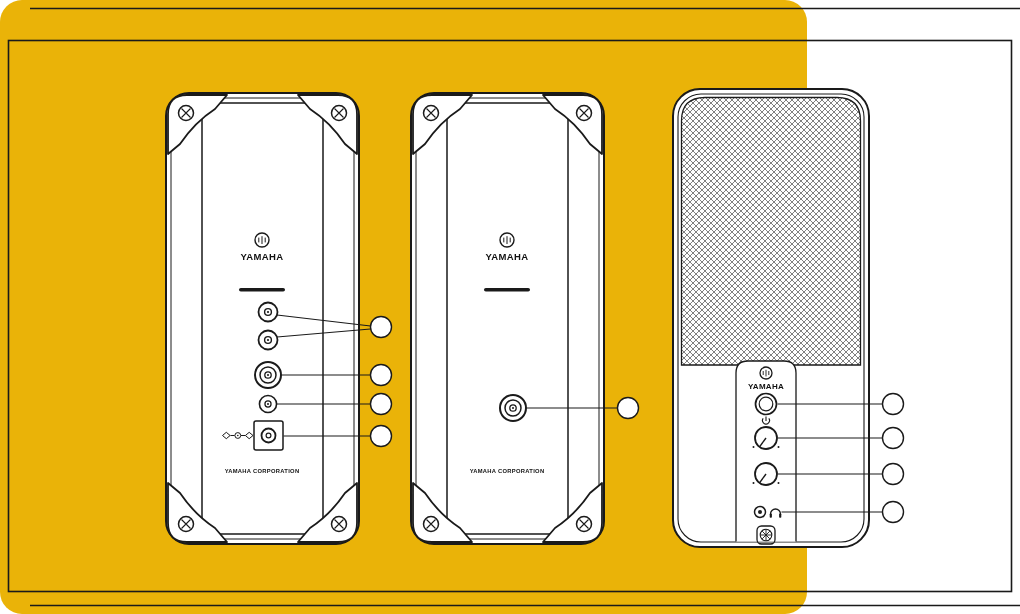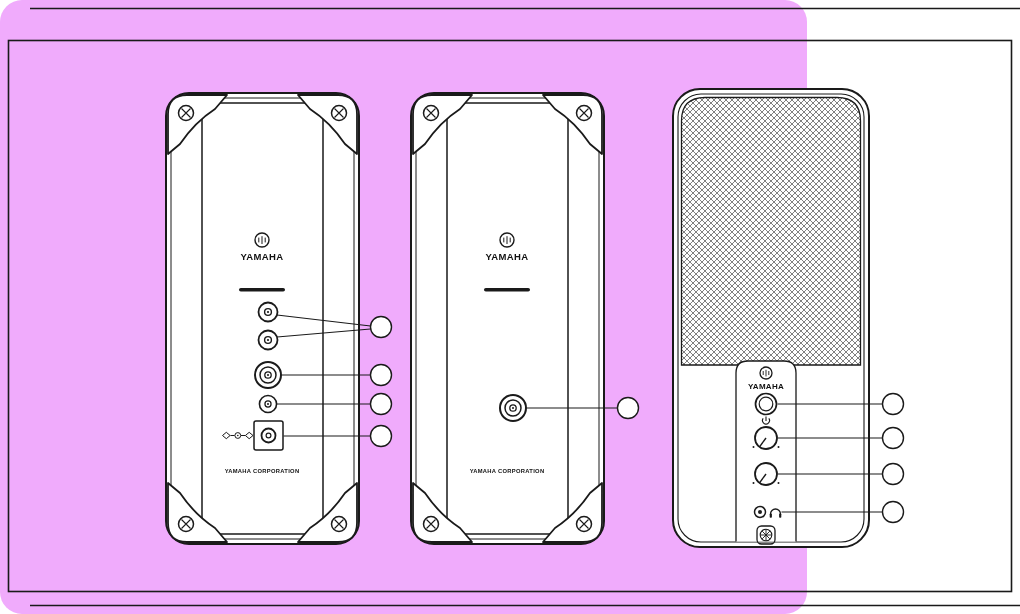--- a/index.html
+++ b/index.html
@@ -1,19 +1,19 @@
 <!DOCTYPE html>
 <html><head>
 <meta charset="utf-8">
 <style>
   * { box-sizing: border-box; }
   html, body { margin: 0; padding: 0; background: #ffffff; }
   .page {
     width: 807px; height: 614px;
-    position: relative; background: #f0abfc;
+    position: relative; background: #eab308;
     font-family: "Liberation Sans", sans-serif;
     border-radius: 22px;
   }
   svg { display: block; }
   text {
     font-family: "Liberation Sans", sans-serif;
     font-weight: 700;
     fill: #111111;
   }
 </style>

